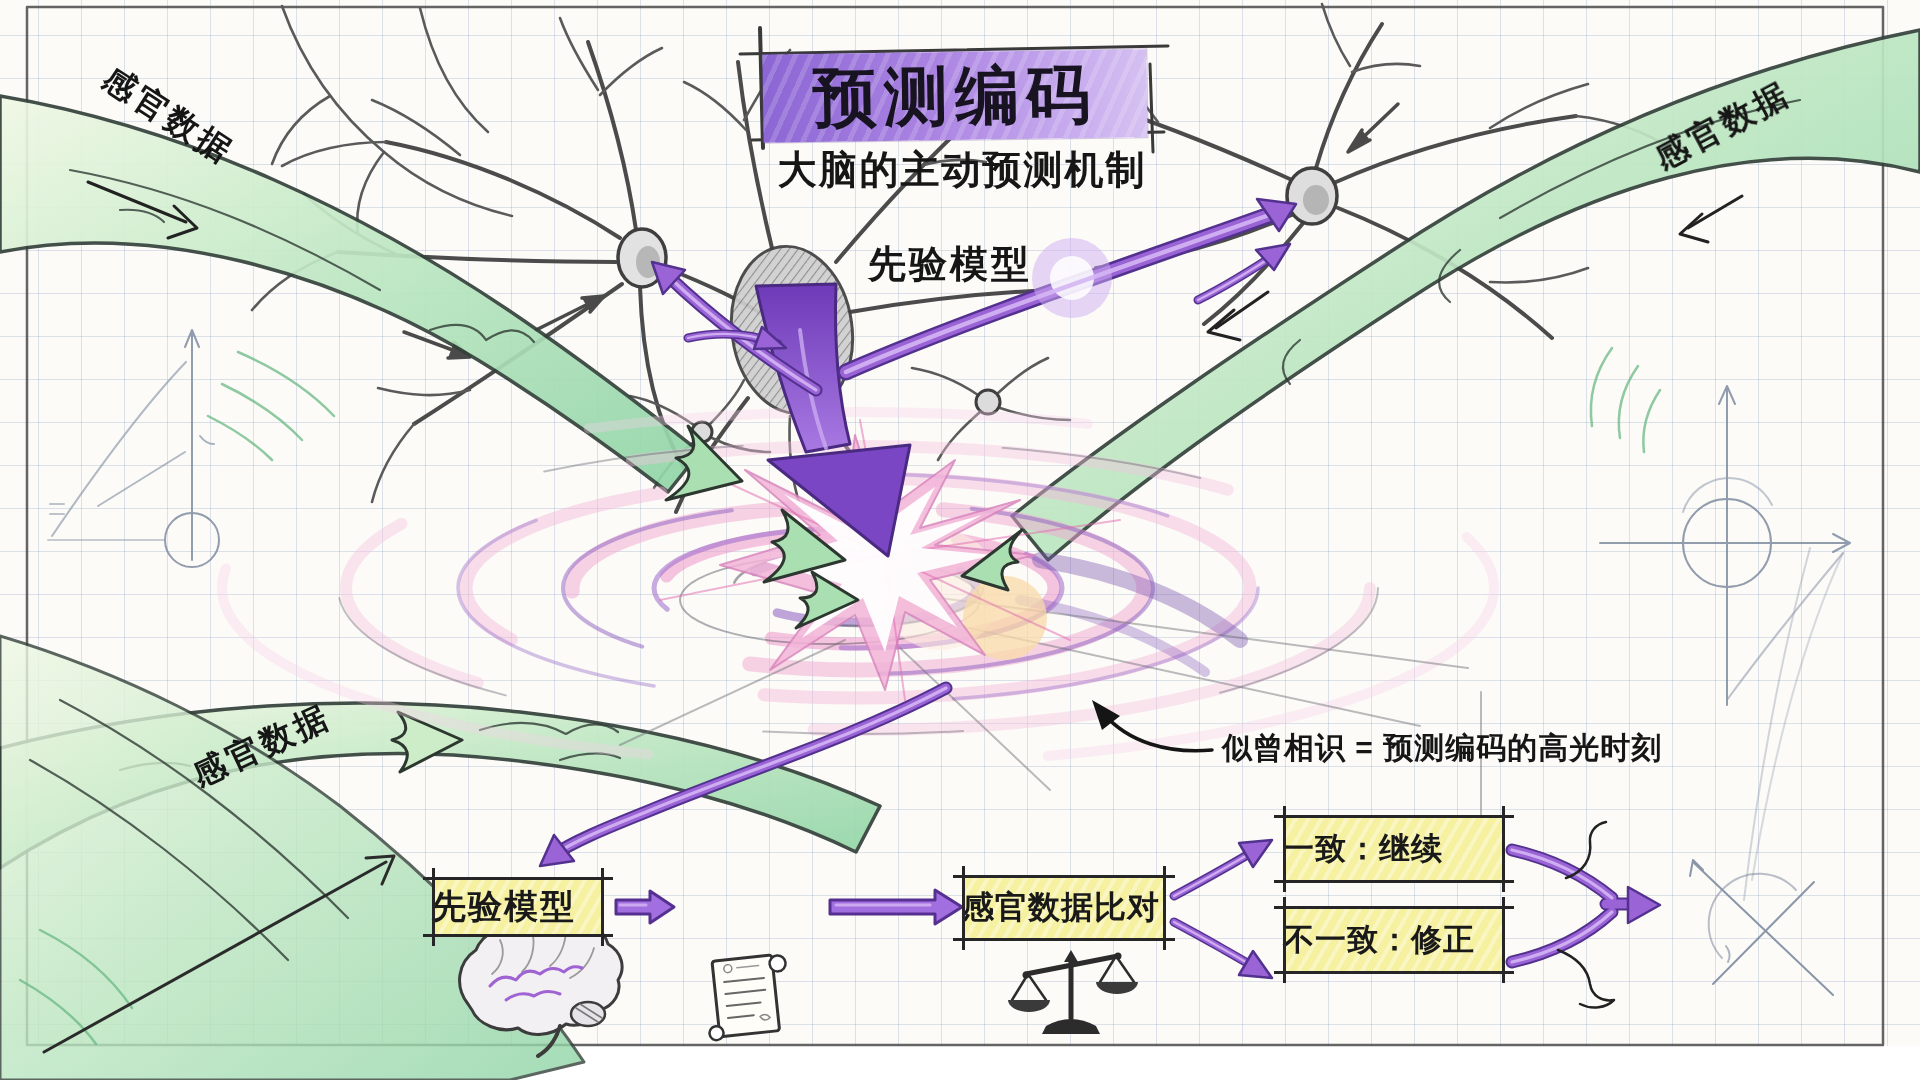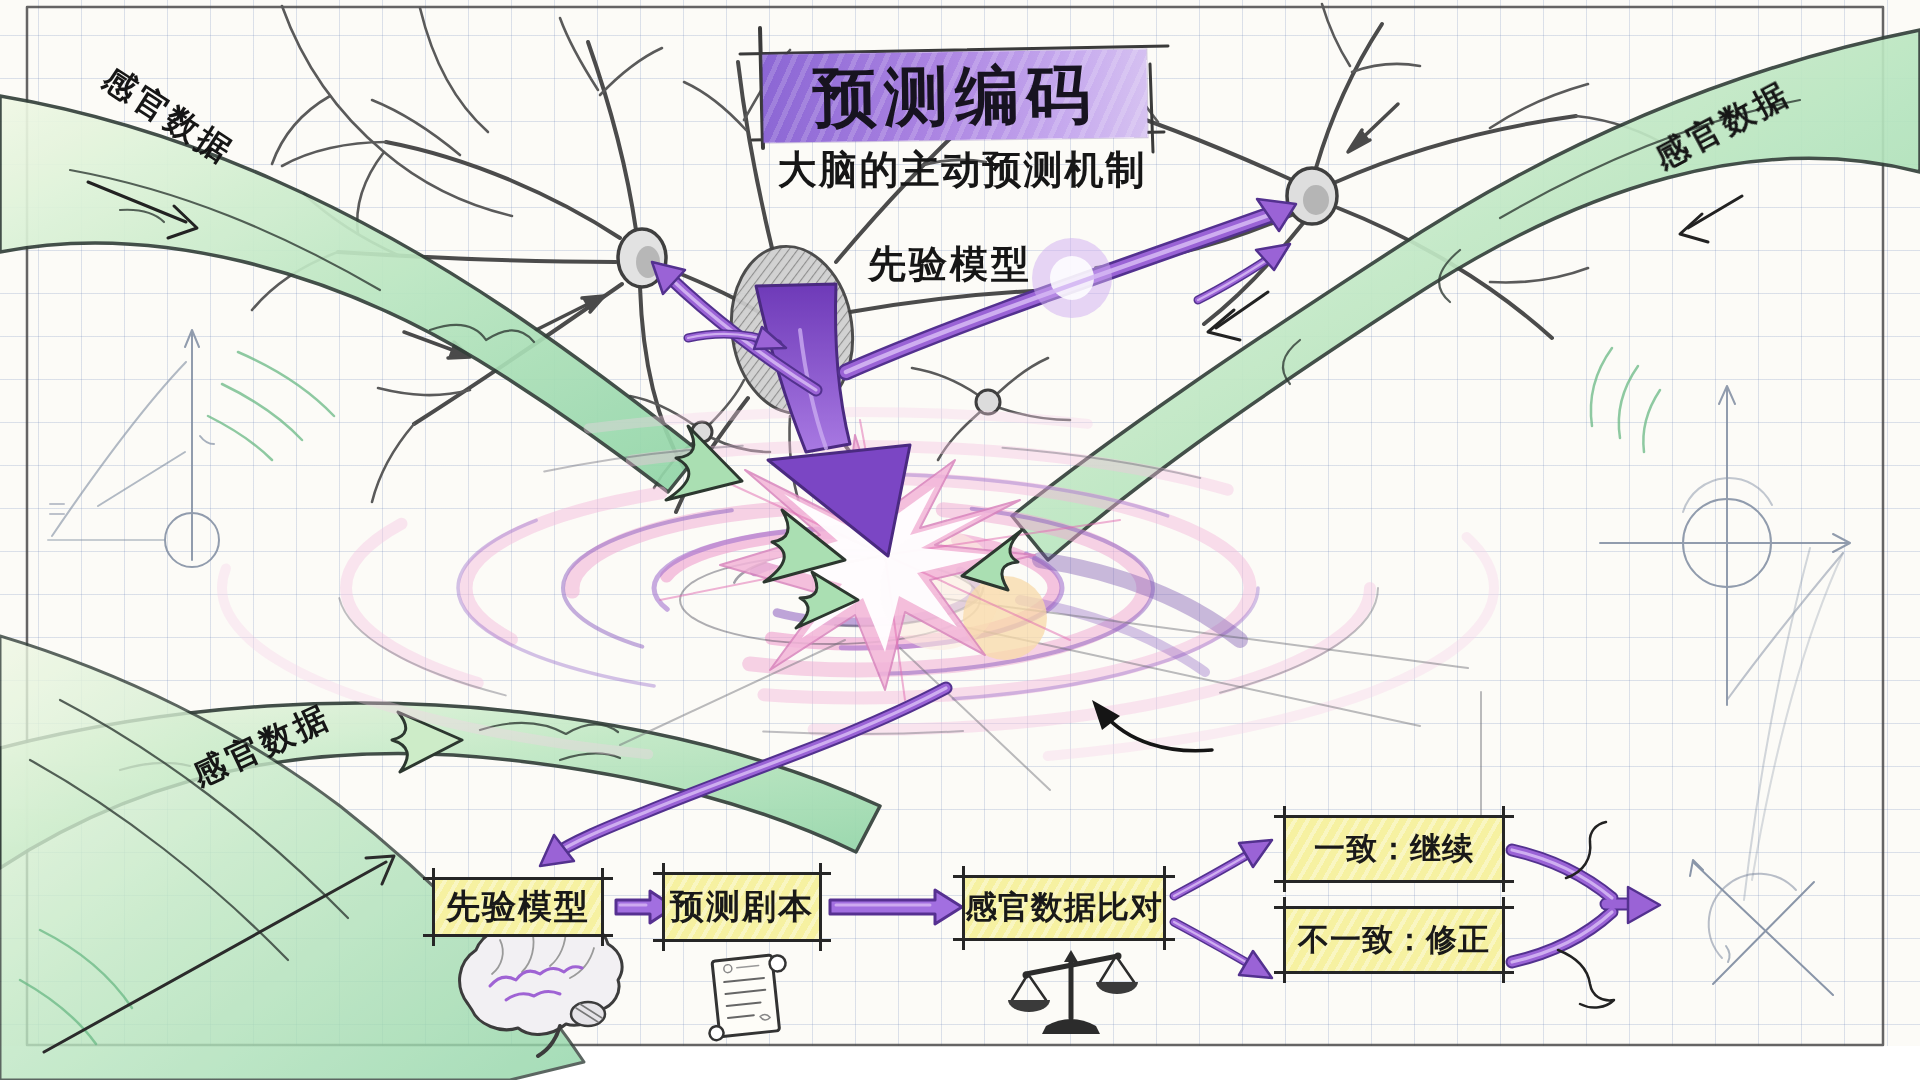--- a/index.html
+++ b/index.html
@@ -25,21 +25,21 @@
       repeating-linear-gradient(115deg, rgba(255,255,255,.16) 0 5px, rgba(255,255,255,0) 5px 14px),
       linear-gradient(95deg,#8b66d4,#ab84e2 45%,#c7abee 80%,#d6c2f1);
     box-shadow:0 0 0 1px rgba(90,60,150,.25);
   }
   .banner h1{margin:0;font-size:64px;font-weight:900;letter-spacing:7px;color:#171320;}
   .subtitle{font-size:39px;letter-spacing:2px;}
   .prior-label{font-size:38px;letter-spacing:3px;}
   .sensory{font-size:33px;letter-spacing:4px;}
   .dejavu{font-size:30px;letter-spacing:1px;}
   .sketch-box{
-    position:absolute;background:#f6f1a1;display:flex;align-items:center;justify-content:center;
+    position:absolute;background:#f6f1a1;display:flex;align-items:center;justify-content:flex-start;
     background-image:repeating-linear-gradient(120deg, rgba(255,255,255,.35) 0 4px, rgba(255,255,255,0) 4px 11px);
   }
   .sketch-box::before{content:"";position:absolute;left:-9px;right:-9px;top:0;bottom:0;
     border-top:3.5px solid #262626;border-bottom:3.5px solid #262626;}
   .sketch-box::after{content:"";position:absolute;top:-9px;bottom:-9px;left:0;right:0;
     border-left:3.5px solid #262626;border-right:3.5px solid #262626;}
   .sketch-box span{position:relative;font-weight:800;color:#191919;}
   .fs34 span{font-size:34px;letter-spacing:2px;}
   .fs30 span{font-size:32px;letter-spacing:1px;}
   .fs32 span{font-size:31px;letter-spacing:1px;}
@@ -436,27 +436,25 @@
 
 <div class="banner">
   <h1>预测编码</h1>
 </div>
 <div class="t ctr subtitle" style="left:962px;top:170px;">大脑的主动预测机制</div>
 
 <div class="t prior-label" style="left:950px;top:264px;transform:translate(-50%,-50%);">先验模型</div>
 <div class="t sensory" style="left:168px;top:116px;transform:translate(-50%,-50%) rotate(33deg);">感官数据</div>
 <div class="t sensory" style="left:1723px;top:126px;transform:translate(-50%,-50%) rotate(-28deg);">感官数据</div>
 <div class="t sensory" style="left:262px;top:746px;transform:translate(-50%,-50%) rotate(-25deg);">感官数据</div>
+<div class="t dejavu" style="left:1222px;top:748px;transform:translateY(-50%);">似曾相识 = 预测编码的高光时刻</div>
 
 <div class="sketch-box fs34" style="left:432px;top:877px;width:172px;height:60px;">
   <span>先验模型</span>
 </div>
-<div class="sketch-box fs34" style="left:662px;top:872px;width:160px;height:70px;">
-  <span>预测剧本</span>
-</div>
 <div class="sketch-box fs30" style="left:962px;top:875px;width:204px;height:66px;">
   <span>感官数据比对</span>
 </div>
 <div class="sketch-box fs32" style="left:1283px;top:815px;width:222px;height:68px;">
   <span>一致：继续</span>
 </div>
 <div class="sketch-box fs32" style="left:1283px;top:906px;width:222px;height:68px;">
   <span>不一致：修正</span>
 </div>
 

